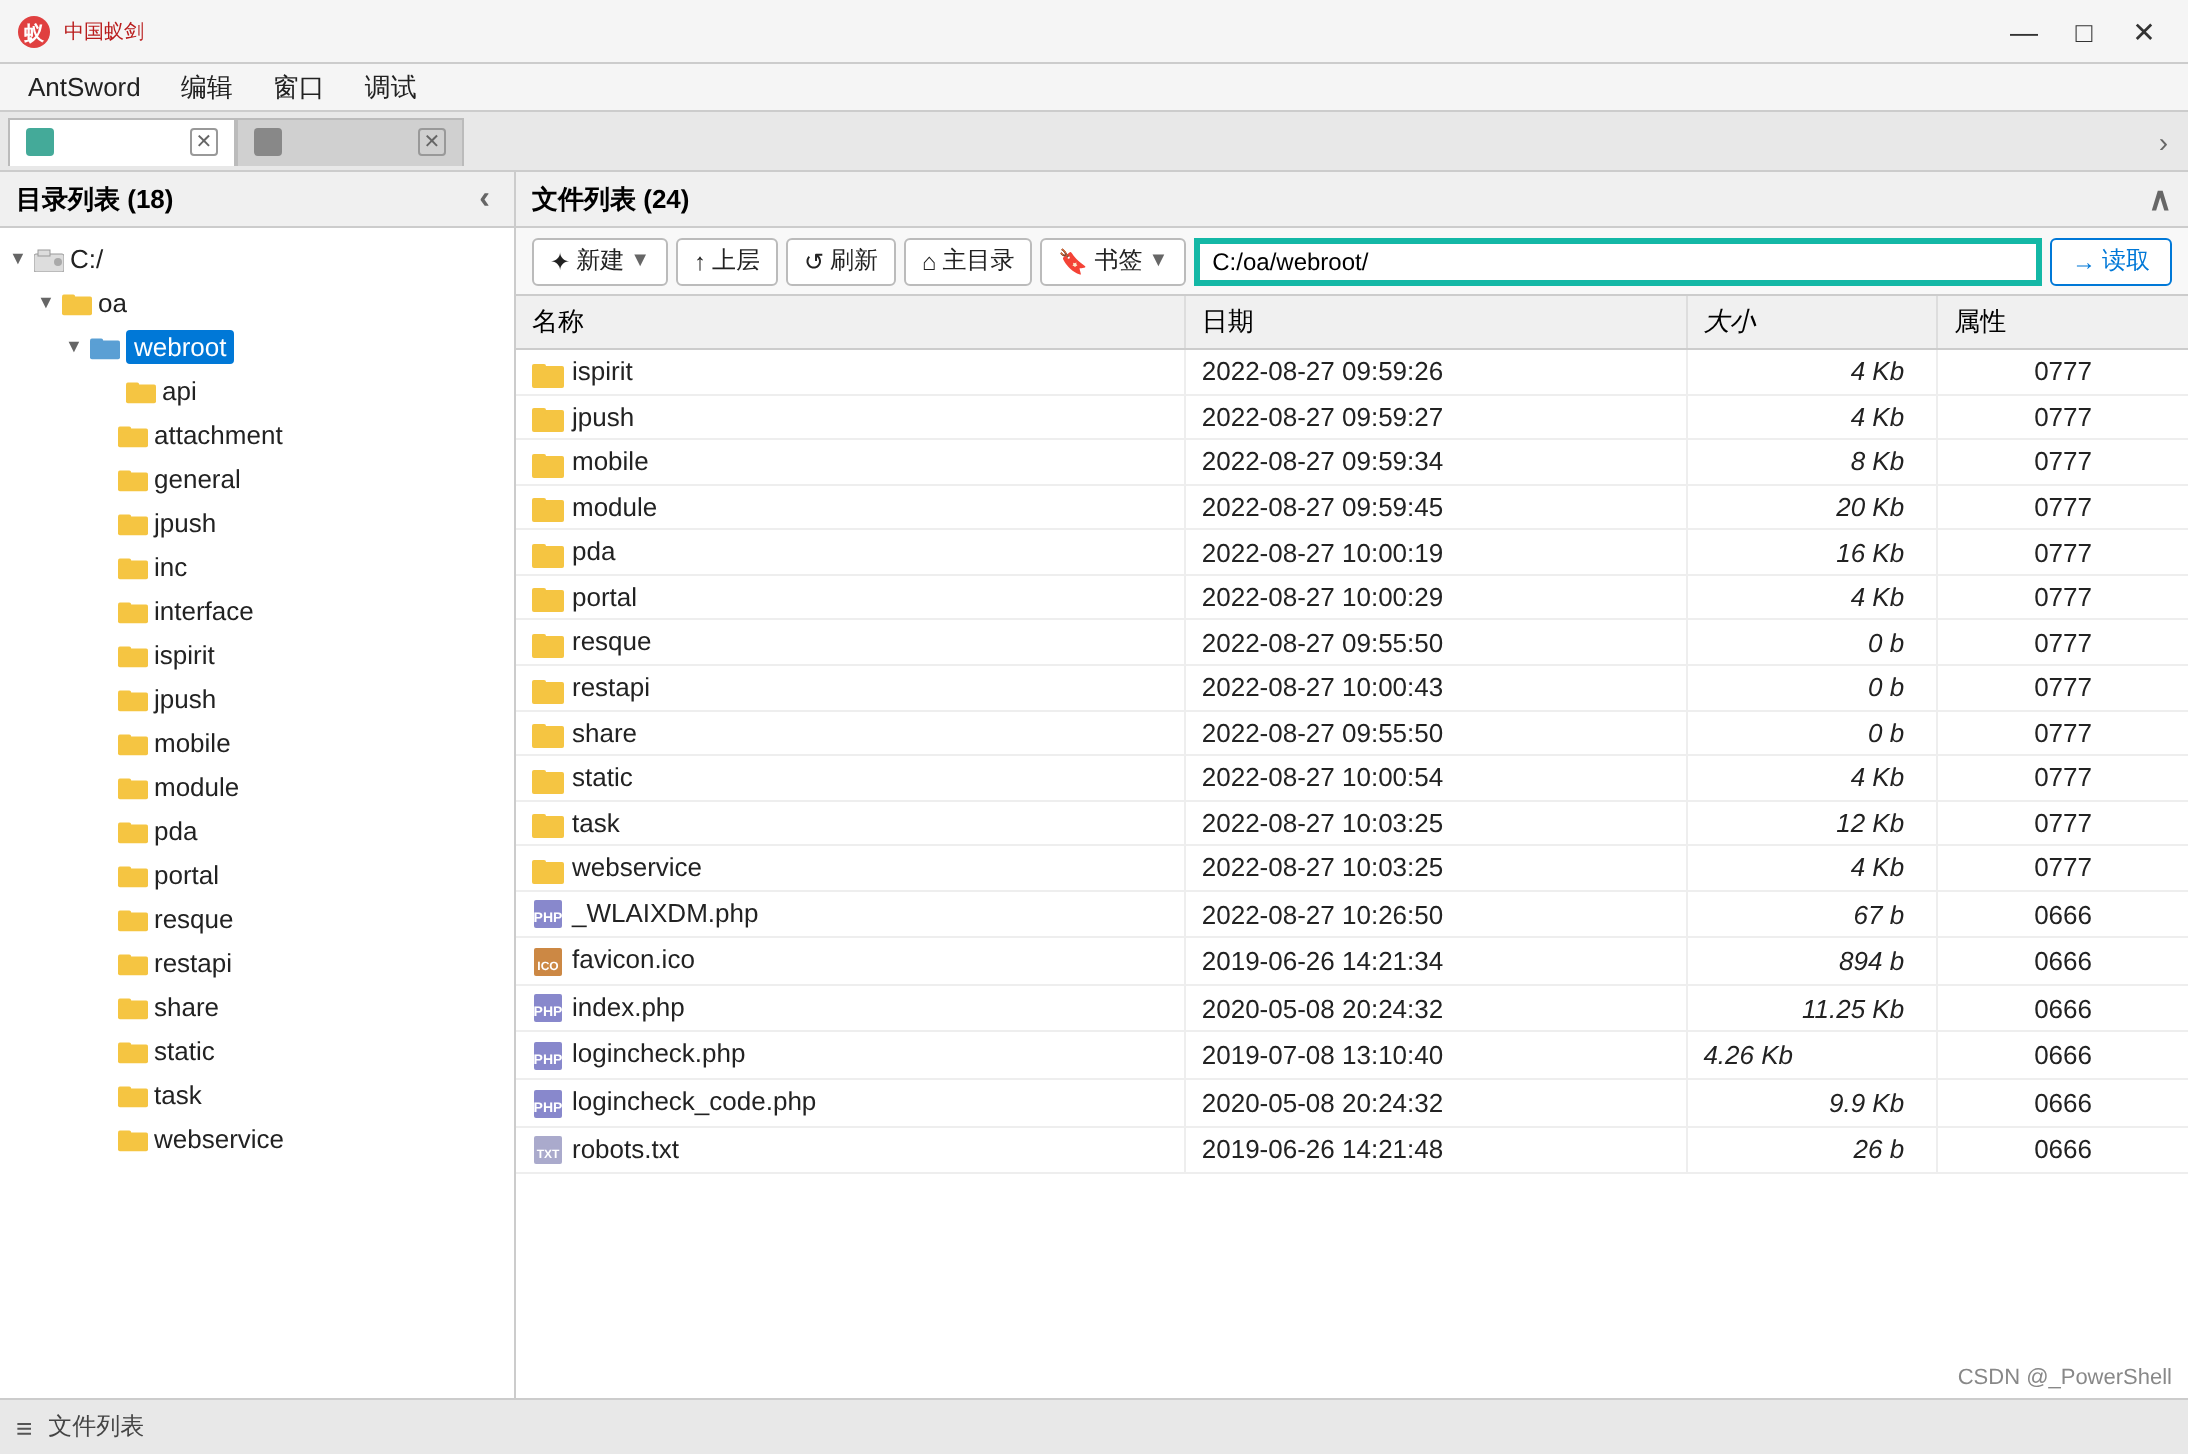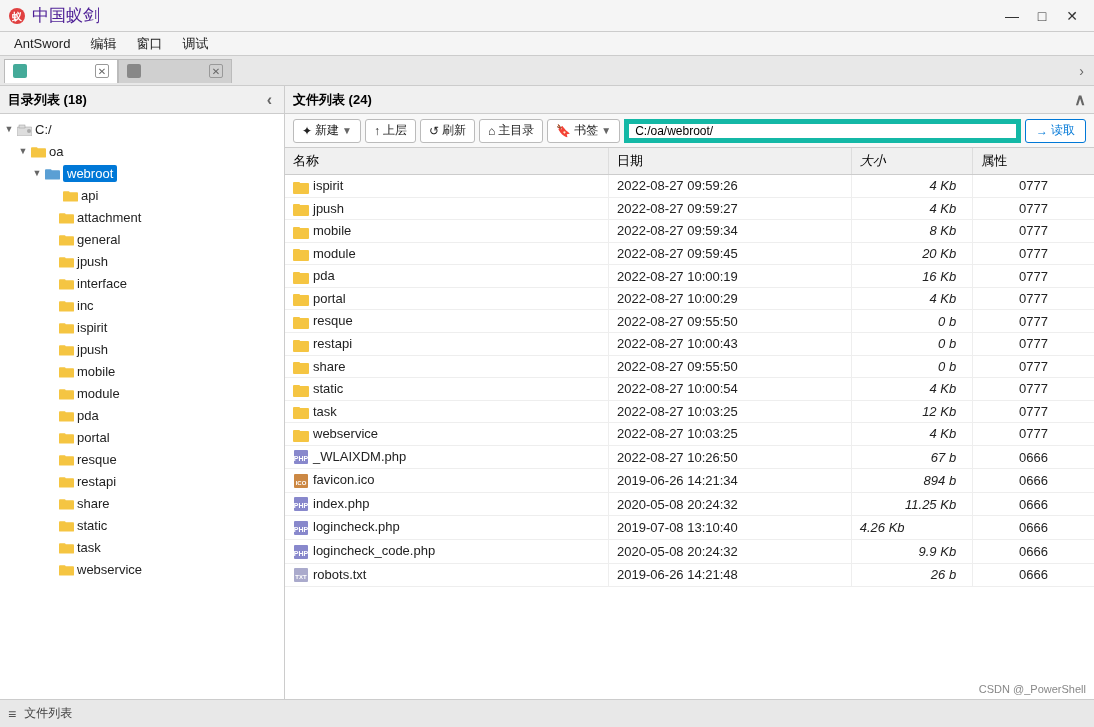--- a/index.html
+++ b/index.html
@@ -27,22 +27,22 @@
     .titlebar-left {
       display: flex;
       align-items: center;
       gap: 6px;
     }
     .titlebar-icon {
       width: 18px;
       height: 18px;
     }
     .titlebar-title {
-      font-size: 17px;
-      color: #4c1d95;
+      font-size: 10px;
+      color: #b91c1c;
     }
     .titlebar-controls {
       display: flex;
       gap: 2px;
     }
     .titlebar-btn {
       width: 28px;
       height: 22px;
       border: none;
       background: transparent;
@@ -126,21 +126,21 @@
 
     
     .main-area {
       display: flex;
       flex: 1;
       overflow: hidden;
     }
 
     
     .left-panel {
-      width: 285px;
+      width: 258px;
       background: white;
       border-right: 1px solid #ccc;
       display: flex;
       flex-direction: column;
       overflow: hidden;
     }
     .panel-header {
       background: #f0f0f0;
       border-bottom: 1px solid #ccc;
       height: 28px;
@@ -246,21 +246,21 @@
       color: #222;
       height: 24px;
     }
     .toolbar-btn .dropdown-arrow {
       font-size: 10px;
       color: #666;
     }
     .path-input {
       flex: 1;
       height: 24px;
-      border: 5px solid #14b8a6;
+      border: 3px solid #14b8a6;
       padding: 0 6px;
       font-size: 12px;
       outline: none;
       background: white;
     }
     .read-btn {
       display: flex;
       align-items: center;
       gap: 3px;
       padding: 3px 10px;
@@ -465,31 +465,31 @@
           <span class="tree-label">jpush</span>
         </div>
         <div class="tree-node" style="padding-left: 44px;">
           <span class="tree-toggle" style="font-size: 9px;"></span>
           <span class="tree-folder-icon">
             <svg class="folder-svg" viewBox="0 0 16 13" fill="none">
     <rect x="0" y="3" width="16" height="10" rx="1" fill="#f5c542"></rect>
     <rect x="0" y="2" width="7" height="3" rx="1" fill="#f5c542"></rect>
   </svg>
           </span>
+          <span class="tree-label">inc</span>
+        </div>
+        <div class="tree-node" style="padding-left: 44px;">
+          <span class="tree-toggle" style="font-size: 9px;"></span>
+          <span class="tree-folder-icon">
+            <svg class="folder-svg" viewBox="0 0 16 13" fill="none">
+    <rect x="0" y="3" width="16" height="10" rx="1" fill="#f5c542"></rect>
+    <rect x="0" y="2" width="7" height="3" rx="1" fill="#f5c542"></rect>
+  </svg>
+          </span>
           <span class="tree-label">interface</span>
-        </div>
-        <div class="tree-node" style="padding-left: 44px;">
-          <span class="tree-toggle" style="font-size: 9px;"></span>
-          <span class="tree-folder-icon">
-            <svg class="folder-svg" viewBox="0 0 16 13" fill="none">
-    <rect x="0" y="3" width="16" height="10" rx="1" fill="#f5c542"></rect>
-    <rect x="0" y="2" width="7" height="3" rx="1" fill="#f5c542"></rect>
-  </svg>
-          </span>
-          <span class="tree-label">inc</span>
         </div>
         <div class="tree-node" style="padding-left: 44px;">
           <span class="tree-toggle" style="font-size: 9px;"></span>
           <span class="tree-folder-icon">
             <svg class="folder-svg" viewBox="0 0 16 13" fill="none">
     <rect x="0" y="3" width="16" height="10" rx="1" fill="#f5c542"></rect>
     <rect x="0" y="2" width="7" height="3" rx="1" fill="#f5c542"></rect>
   </svg>
           </span>
           <span class="tree-label">ispirit</span>

